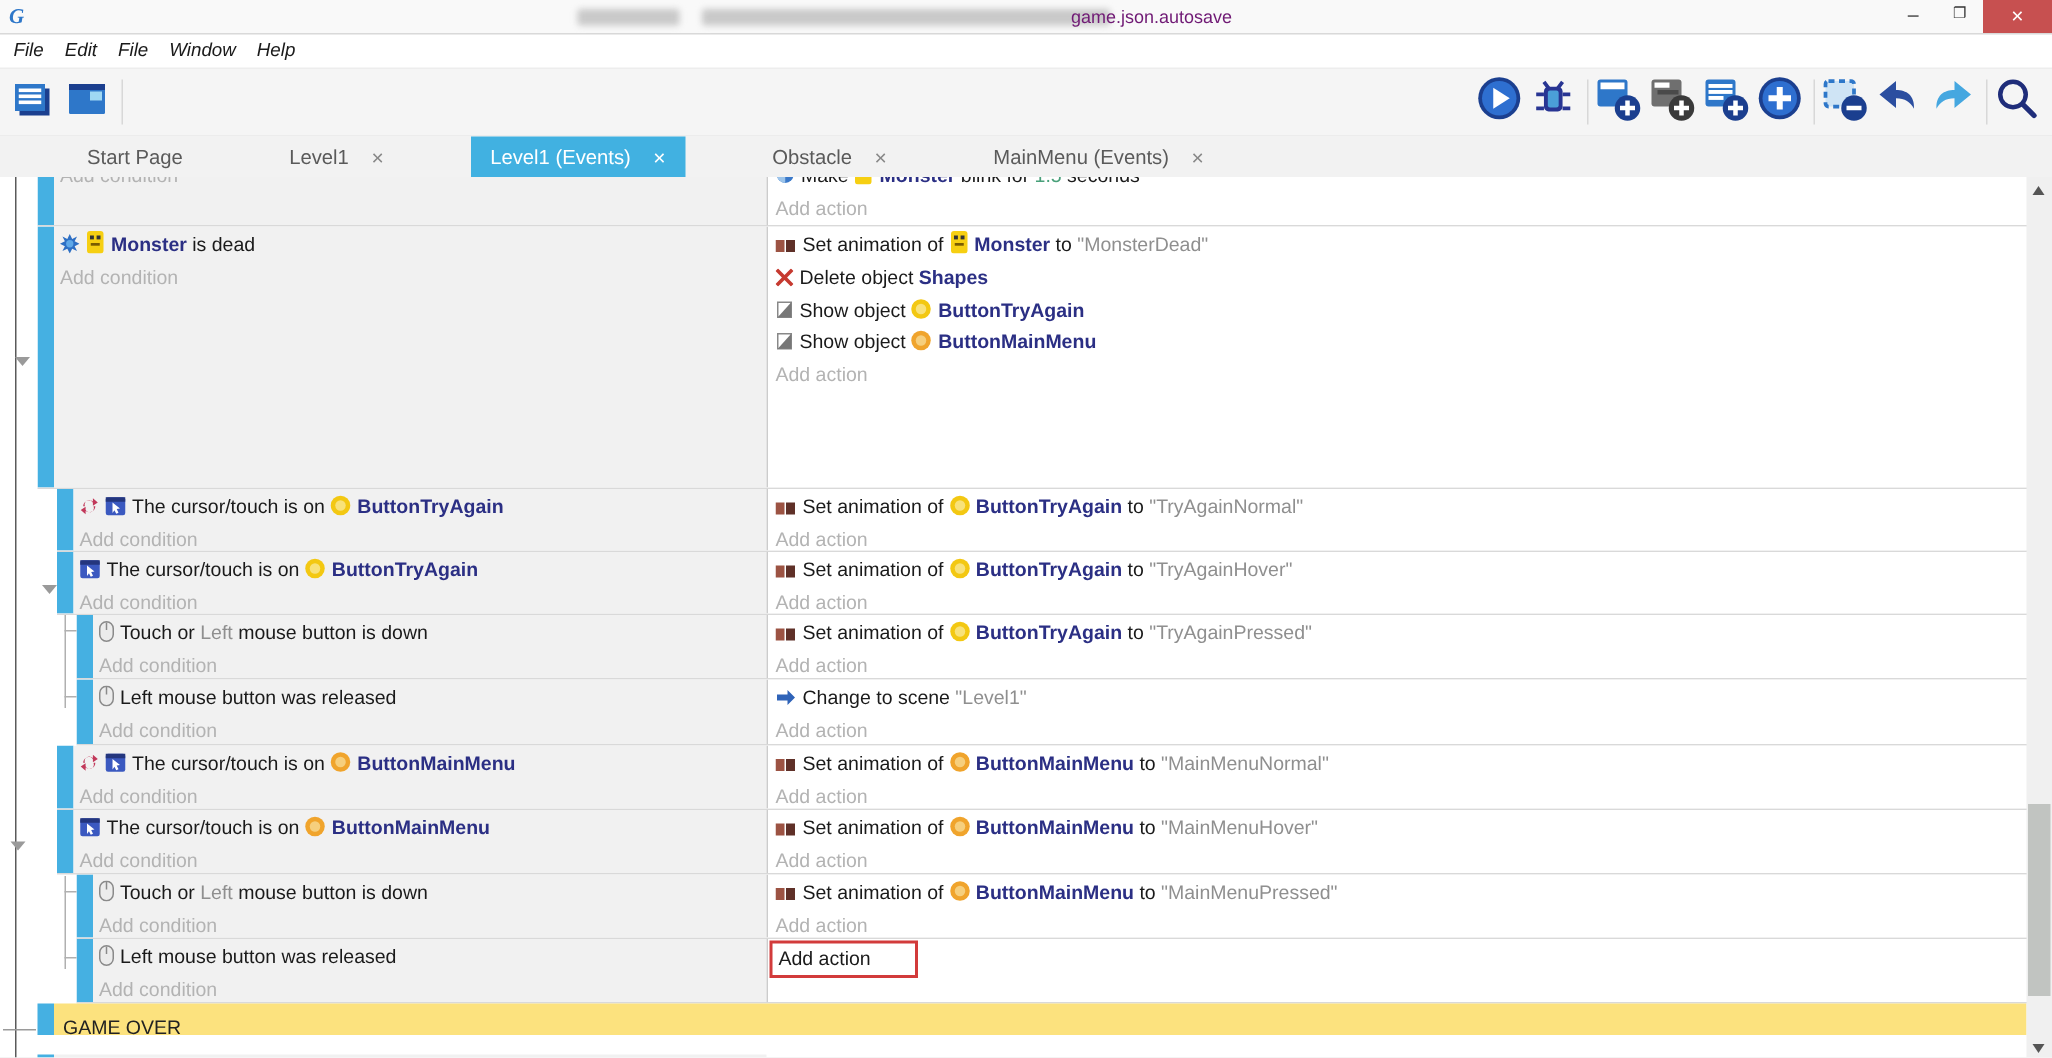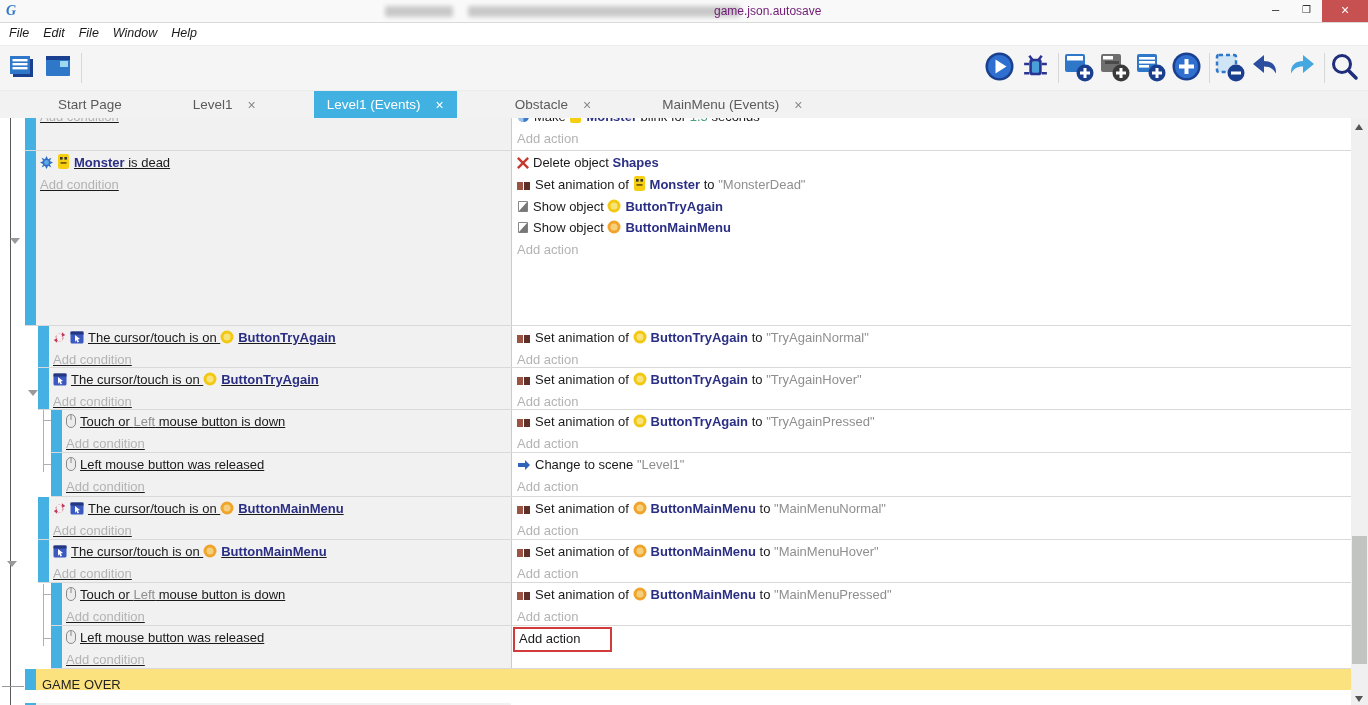--- a/index.html
+++ b/index.html
@@ -34,21 +34,21 @@
   .tabbar{height:27px;background:#f2f2f2;display:flex;}
   .tab{display:flex;align-items:center;padding:0 13px;font-size:13.5px;color:#5a5a5a;white-space:nowrap;margin-left:45px;}
   .tab .close-x{margin-left:15px;color:#888;font-size:14px;}
   .tab.active{background:#41b1e1;color:#ffffff;}
   .tab.active .close-x{color:#ffffff;}
 
   
   .events{position:relative;height:590px;background:#ffffff;overflow:hidden;}
   .event-row{display:flex;align-items:stretch;border-bottom:1px solid #d9d9d9;box-sizing:border-box;overflow:hidden;}
   .sel-bar{flex:0 0 11px;background:#45b0e2;}
-  .cond-cell{background:#f1f1f1;padding:1px 0 0 4px;box-sizing:border-box;overflow:hidden;text-decoration:underline;}
+  .cond-cell{background:#f1f1f1;padding:1px 0 0 4px;box-sizing:border-box;overflow:hidden;}
   .action-cell{background:#ffffff;border-left:1px solid #cccccc;padding:1px 0 0 5px;box-sizing:border-box;overflow:hidden;flex:0 0 840px;}
   .line{height:21.8px;line-height:21.8px;white-space:nowrap;font-size:13px;}
   .line.placeholder{color:#b3b3b3;}
   .seg-plain{color:#1a1a1a;}
   .seg-object{color:#2b2f84;font-weight:bold;}
   .seg-param{color:#8f8f8f;}
   .seg-number{color:#49a07a;}
   .icon{display:inline-block;vertical-align:-2px;margin-right:4px;}
   .hl-line{height:auto;line-height:normal;}
   .hl-box{display:inline-block;border:2px solid #d23b3b;padding:2px 30px 3px 4px;margin-left:-4px;
@@ -259,32 +259,32 @@
                     <rect x="1" y="0" width="11" height="15" rx="2" fill="#f6cf12"></rect>
                     <rect x="3" y="3" width="2.6" height="2.6" fill="#333"></rect>
                     <rect x="7.4" y="3" width="2.6" height="2.6" fill="#333"></rect>
                     <rect x="3.5" y="8" width="6" height="1.8" fill="#7a5c00"></rect>
                   </svg></span><span class="seg-object">Monster</span><span class="seg-plain"> is dead</span></div>
               <div class="line placeholder">Add condition</div>
             </div>
           </div>
           <div class="action-cell">
             <div>
-              <div class="line item"><span class="icon"><svg width="12" height="12" viewBox="0 0 14 14">
-                    <path d="M2 0l5 5 5-5 2 2-5 5 5 5-2 2-5-5-5 5-2-2 5-5-5-5z" fill="#c63a30"></path>
-                  </svg></span><span class="seg-plain">Delete object </span><span class="seg-object">Shapes</span></div>
               <div class="line item"><span class="icon"><svg width="14" height="10">
                     <rect x="0" y="1" width="6" height="8" fill="#9c5343"></rect>
                     <rect x="7" y="1" width="6" height="8" fill="#5f3028"></rect>
                   </svg></span><span class="seg-plain">Set animation of </span><span class="icon"><svg width="13" height="15">
                     <rect x="1" y="0" width="11" height="15" rx="2" fill="#f6cf12"></rect>
                     <rect x="3" y="3" width="2.6" height="2.6" fill="#333"></rect>
                     <rect x="7.4" y="3" width="2.6" height="2.6" fill="#333"></rect>
                     <rect x="3.5" y="8" width="6" height="1.8" fill="#7a5c00"></rect>
                   </svg></span><span class="seg-object">Monster</span><span class="seg-plain"> to </span><span class="seg-param">"MonsterDead"</span></div>
+              <div class="line item"><span class="icon"><svg width="12" height="12" viewBox="0 0 14 14">
+                    <path d="M2 0l5 5 5-5 2 2-5 5 5 5-2 2-5-5-5 5-2-2 5-5-5-5z" fill="#c63a30"></path>
+                  </svg></span><span class="seg-plain">Delete object </span><span class="seg-object">Shapes</span></div>
               <div class="line item"><span class="icon"><svg width="12" height="13">
                     <path d="M1.5 1.5h9v10h-9z" fill="#fff" stroke="#888"></path>
                     <path d="M10.5 1.5v10h-9z" fill="#777"></path>
                   </svg></span><span class="seg-plain">Show object </span><span class="icon"><svg width="14" height="14">
                     <circle cx="7" cy="7" r="6.5" fill="#f3c812"></circle>
                     <circle cx="7" cy="7" r="3.5" fill="#f8e27a"></circle>
                   </svg></span><span class="seg-object">ButtonTryAgain</span></div>
               <div class="line item"><span class="icon"><svg width="12" height="13">
                     <path d="M1.5 1.5h9v10h-9z" fill="#fff" stroke="#888"></path>
                     <path d="M10.5 1.5v10h-9z" fill="#777"></path>

